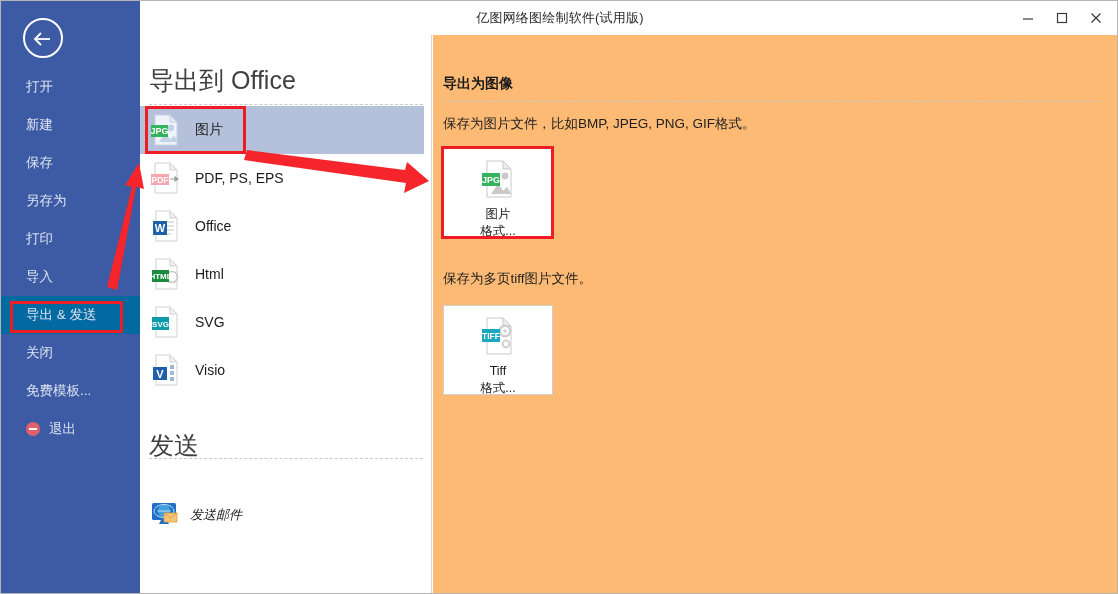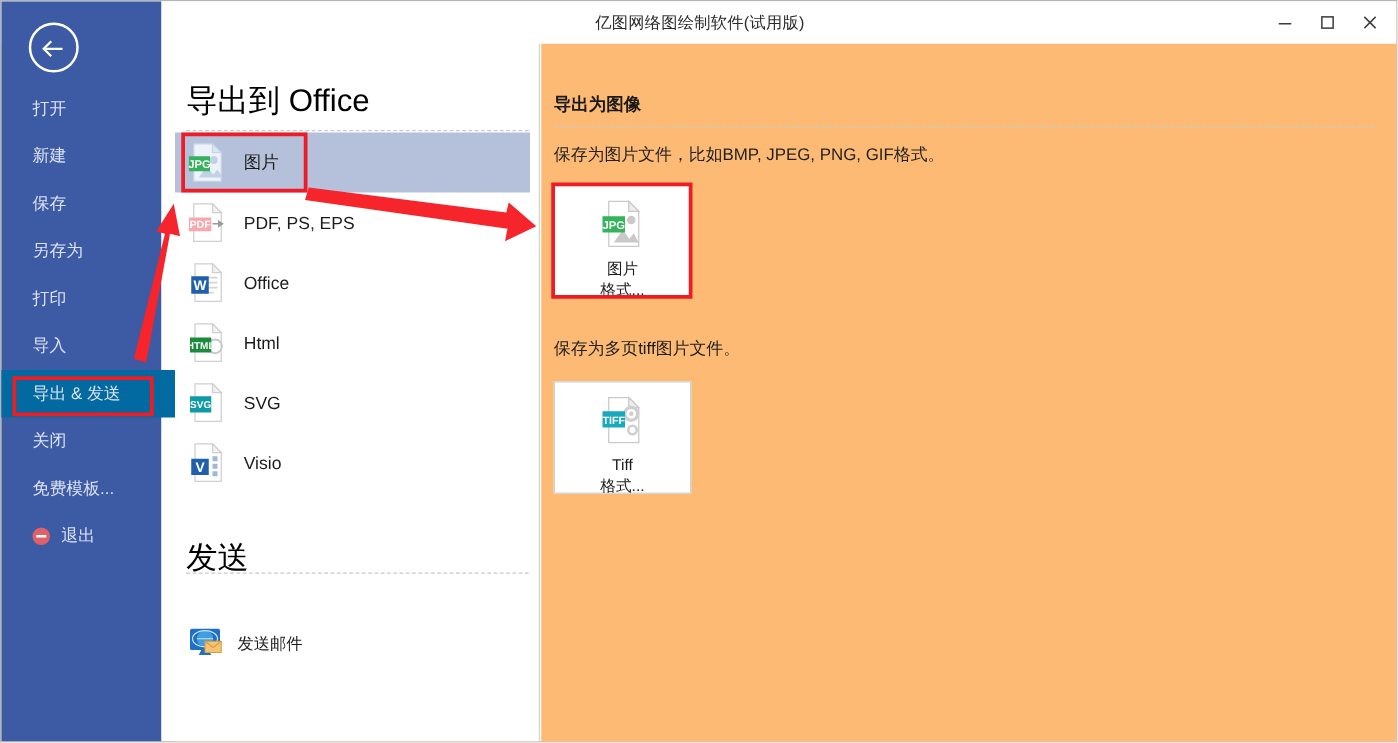--- a/index.html
+++ b/index.html
@@ -59,21 +59,21 @@
     font-size: 12.5px;
     color: #1a27c8;
     text-decoration: underline;
     cursor: pointer;
   }
 
   
   .rail {
     position: absolute;
     left: 0; top: 0;
-    width: 128px;
+    width: 139px;
     height: 594px;
     background: #3c5ba4;
   }
   .back-btn {
     position: absolute;
     left: 22px; top: 17px;
     width: 40px; height: 40px;
     border-radius: 50%;
     border: 2px solid #ffffff;
     box-sizing: border-box;
@@ -123,21 +123,21 @@
     position: absolute;
     left: 139px; top: 34px;
     width: 292px;
     height: 560px;
     background: #ffffff;
     border-right: 1px solid #d5d5d5;
     box-sizing: border-box;
   }
   .sec-title {
     font-size: 25px;
-    color: #000000;
+    color: #404040;
     font-weight: normal;
     margin: 0;
     padding: 0;
   }
   .sec-title.t1 { position: absolute; left: 9px; top: 29px; }
   .sec-title.t2 { position: absolute; left: 9px; top: 394px; }
   .dashed {
     position: absolute;
     left: 9px;
     width: 274px;
@@ -168,20 +168,21 @@
   .fmt-label {
     font-size: 14px;
     color: #1c1c1c;
     margin-left: 14px;
   }
 
   .send-list {
     position: absolute;
     left: 0; top: 460px;
     width: 292px;
+    font-style: italic;
   }
   .send-item {
     display: flex;
     align-items: center;
     padding-left: 11px;
     height: 40px;
     cursor: pointer;
   }
   .send-label {
     font-size: 13px;

